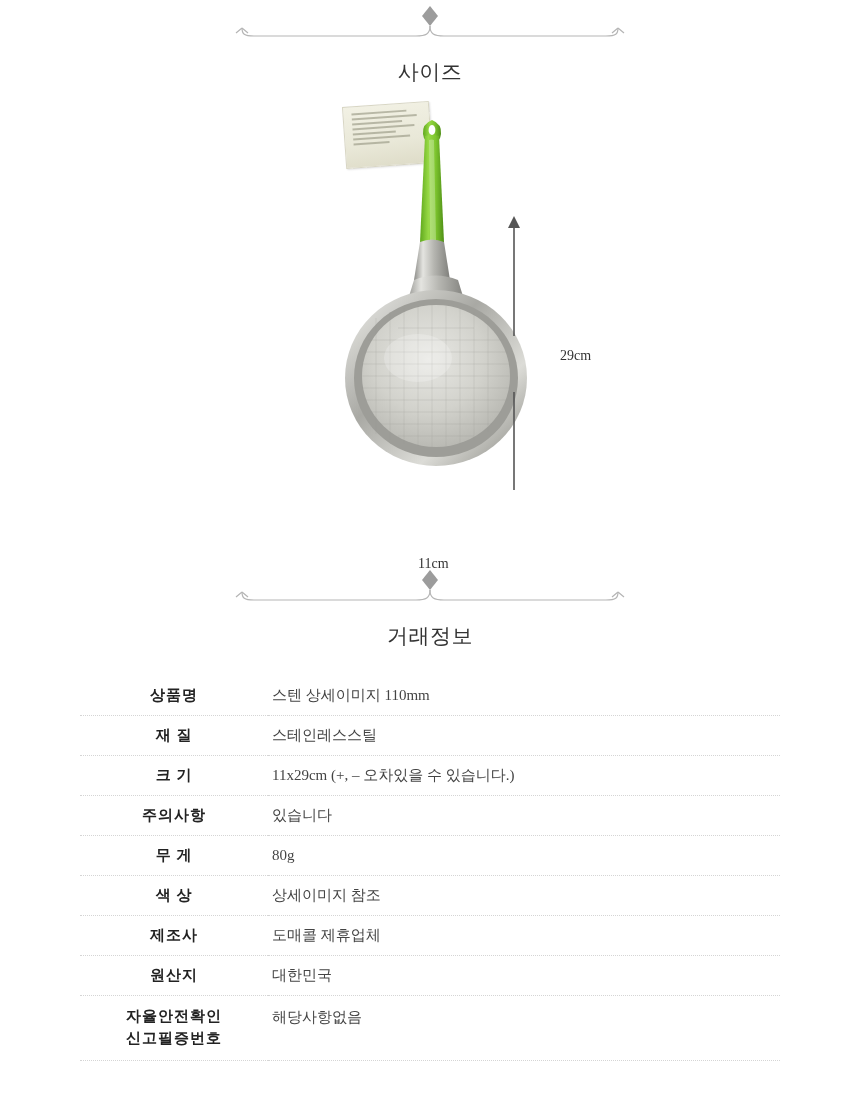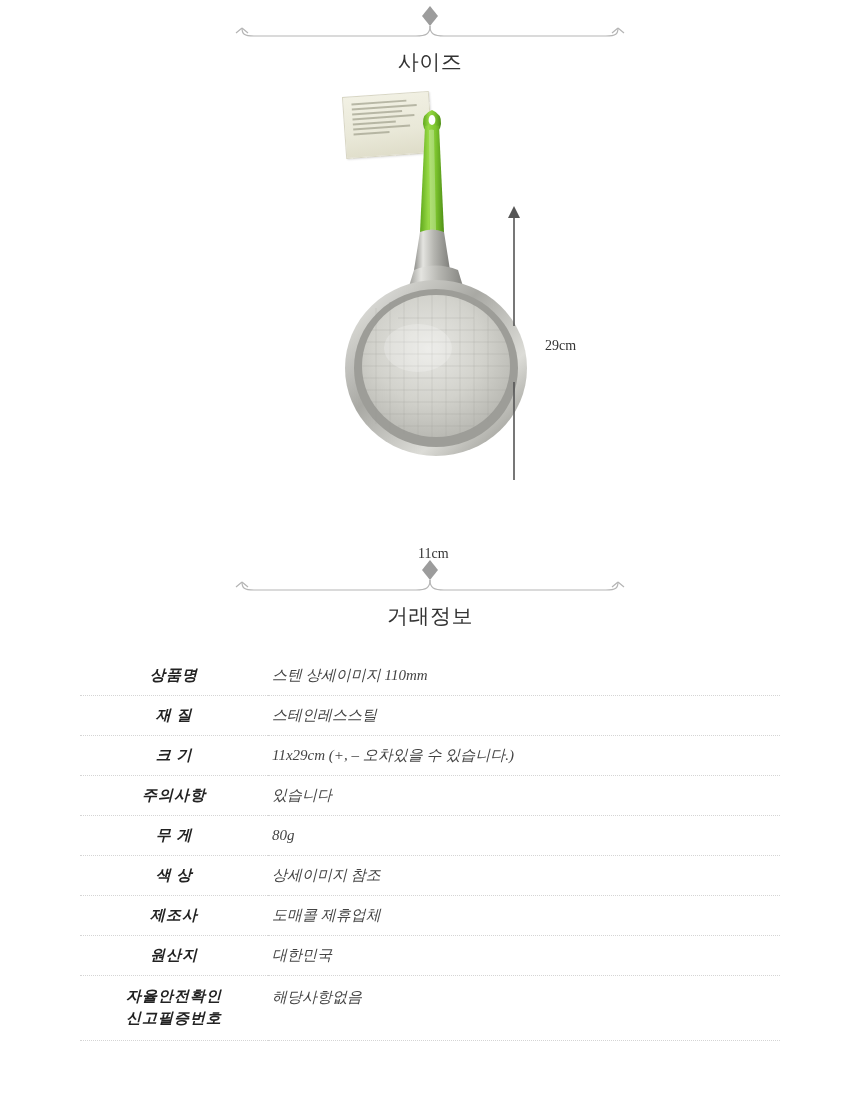--- a/index.html
+++ b/index.html
@@ -30,21 +30,21 @@
   .rule-wrap svg {
     display: block;
     margin: 0 auto;
   }
   .section-title {
     font-size: 21px;
     color: #333333;
     letter-spacing: 0.5px;
     font-family: "Liberation Sans", "DejaVu Sans", sans-serif;
     font-weight: normal;
-    margin-top: 6px;
+    margin-top: 16px;
   }
 
   
   .image-area {
     position: relative;
     width: 860px;
     height: 390px;
     margin-top: 14px;
   }
 
@@ -90,41 +90,40 @@
     pointer-events: none;
   }
 
   
   .dim-label {
     position: absolute;
     font-size: 14px;
     color: #333;
     font-family: "Liberation Serif", "DejaVu Serif", serif;
   }
-  .dim-v { left: 545px; top: 248px; }
+  .dim-v { left: 560px; top: 248px; }
   .dim-h { left: 418px; top: 456px; }
 
   
   .info-area {
     width: 700px;
     margin: 0 auto;
     padding-top: 26px;
   }
   table.info {
     width: 100%;
     border-collapse: collapse;
     font-size: 15px;
   }
   table.info tr {
     border-bottom: 1px dotted #d5d5d5;
   }
   table.info td {
     padding: 10px 4px;
     vertical-align: middle;
-    font-style: italic;
   }
   td.key {
     width: 180px;
     text-align: center;
     color: #222222;
     font-weight: bold;
     font-family: "Liberation Serif", "DejaVu Serif", serif;
     letter-spacing: 1px;
   }
   td.val {

